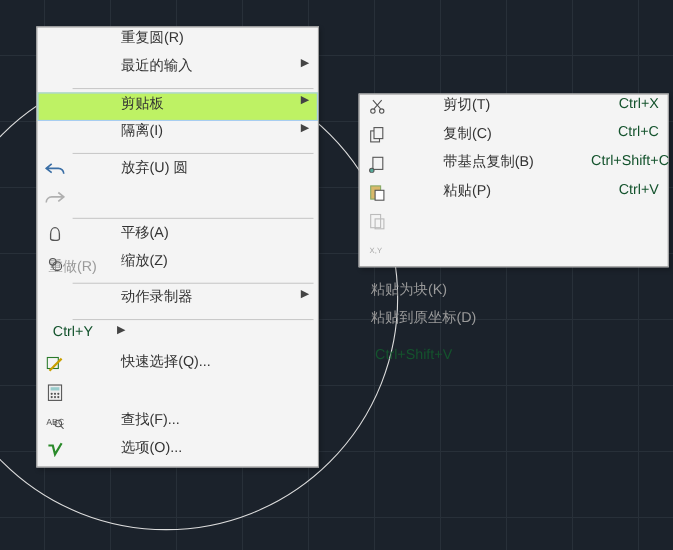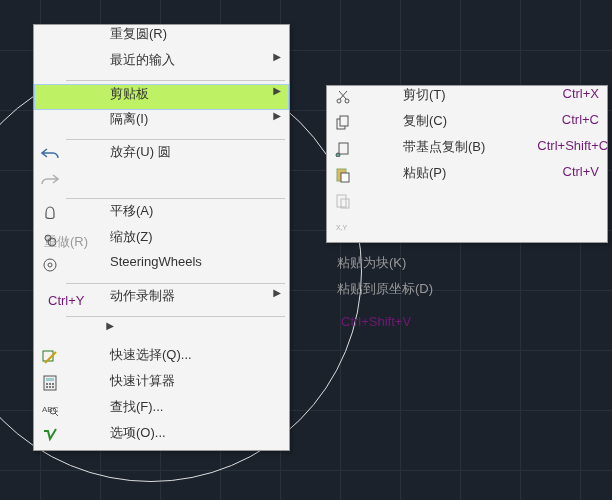--- a/index.html
+++ b/index.html
@@ -52,21 +52,21 @@
   .item.hover { background: #bef264; border: 1px solid #a7cdf0; height: 24px; padding: 0 7px 0 3px; }
   .icon-slot {
     width: 24px;
     height: 22px;
     display: flex;
     align-items: center;
     justify-content: center;
     flex-shrink: 0;
   }
   .label { flex: 1; margin-left: 6px; }
-  .shortcut { color: #701a75; margin-left: 10px; }
+  .shortcut { color: #14532d; margin-left: 10px; }
   .arrow { width: 10px; text-align: right; font-size: 10px; color: #444; }
   .sep {
     height: 1px;
     background: #c9c9c9;
     margin: 3px 4px 3px 32px;
   }
   .disabled { color: #9a9a9a; flex-direction: column; }
   svg { display: block; }
 </style>
 </head>
@@ -142,30 +142,20 @@
     <span class="icon-slot">
       <svg width="16" height="16" viewBox="0 0 16 16">
           <circle cx="6" cy="7" r="3" fill="none" stroke="#555"></circle>
           <circle cx="10" cy="11" r="4" fill="none" stroke="#555"></circle>
         </svg>
     </span>
     <span class="label">缩放(Z)</span>
     <span class="arrow"></span>
   </div>
 
-  <div class="item">
-    <span class="icon-slot">
-      <svg width="16" height="16" viewBox="0 0 16 16">
-          <circle cx="8" cy="8" r="6" fill="none" stroke="#555"></circle>
-          <circle cx="8" cy="8" r="2" fill="none" stroke="#555"></circle>
-        </svg>
-    </span>
-    <span class="label">SteeringWheels</span>
-    <span class="arrow"></span>
-  </div>
 
   <div class="sep"></div>
 
   <div class="item">
     <span class="icon-slot"></span>
     <span class="label">动作录制器</span>
     <span class="arrow">▶</span>
   </div>
 
   <div class="sep"></div>
@@ -192,21 +182,20 @@
           <rect x="1" y="1" width="12" height="14" fill="#eee" stroke="#555"></rect>
           <rect x="3" y="3" width="8" height="3" fill="#9cc"></rect>
           <circle cx="4" cy="9" r="1" fill="#555"></circle>
           <circle cx="7" cy="9" r="1" fill="#555"></circle>
           <circle cx="10" cy="9" r="1" fill="#555"></circle>
           <circle cx="4" cy="12" r="1" fill="#555"></circle>
           <circle cx="7" cy="12" r="1" fill="#555"></circle>
           <circle cx="10" cy="12" r="1" fill="#555"></circle>
         </svg>
     </span>
-    <span class="label">快速计算器</span>
     <span class="arrow"></span>
   </div>
 
   <div class="item">
     <span class="icon-slot">
       <svg width="16" height="14" viewBox="0 0 16 14">
           <text x="0" y="10" font-size="8" fill="#555">ABC</text>
           <circle cx="11" cy="9" r="3" fill="none" stroke="#555"></circle>
           <line x1="13" y1="11" x2="16" y2="14" stroke="#555"></line>
         </svg>

